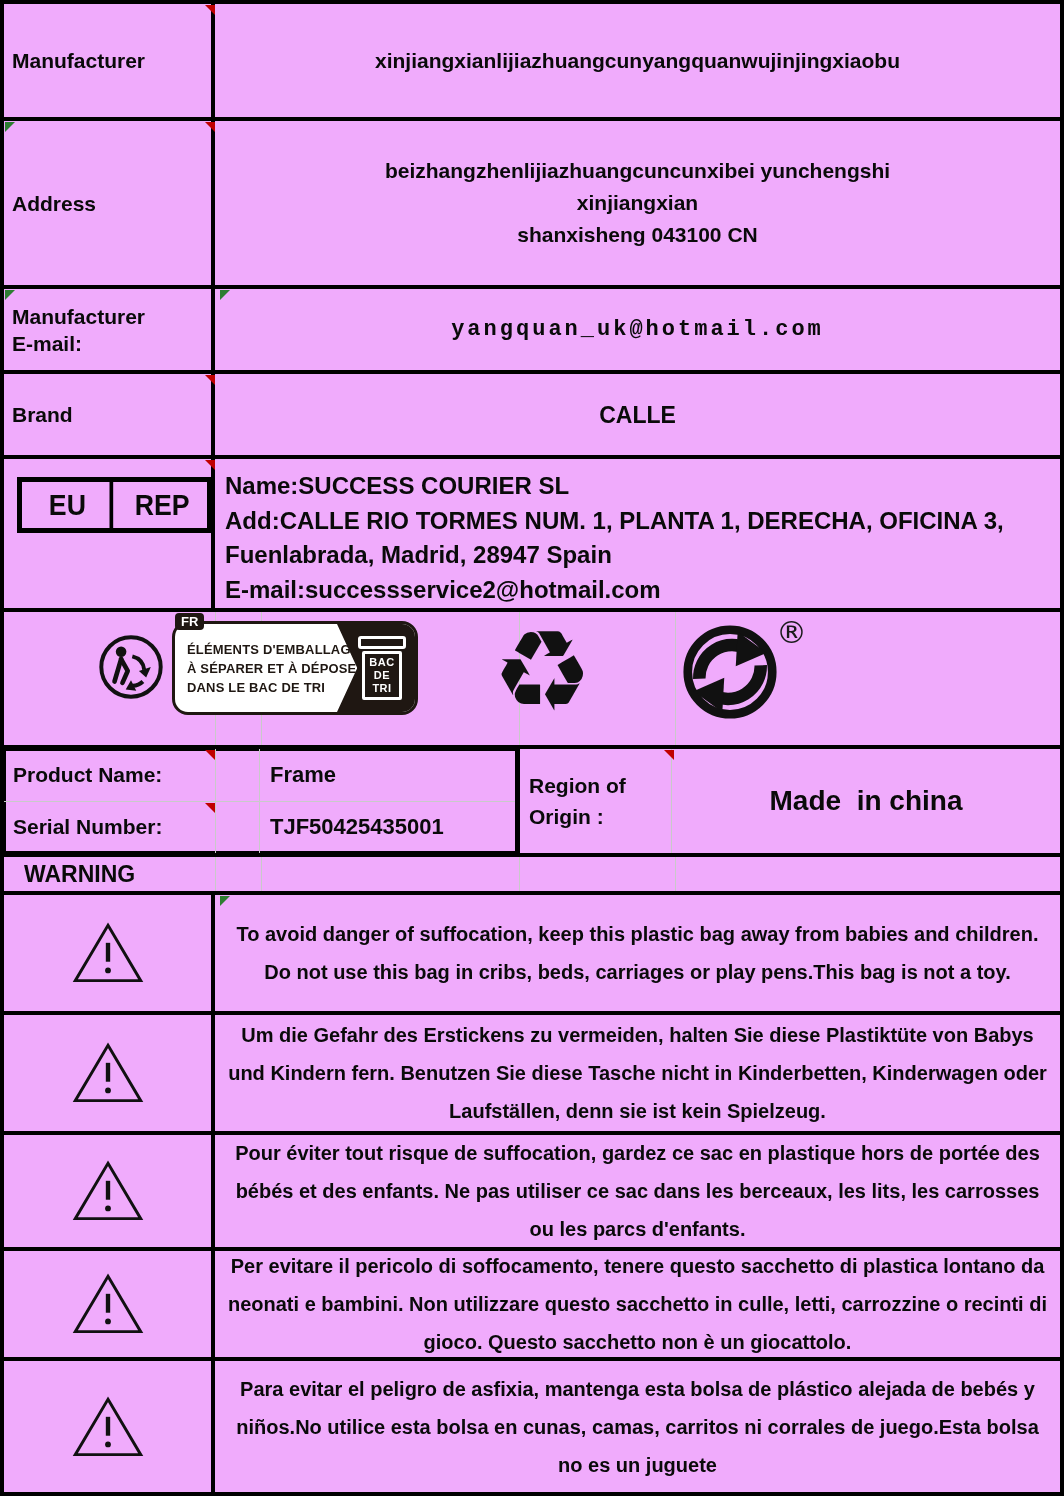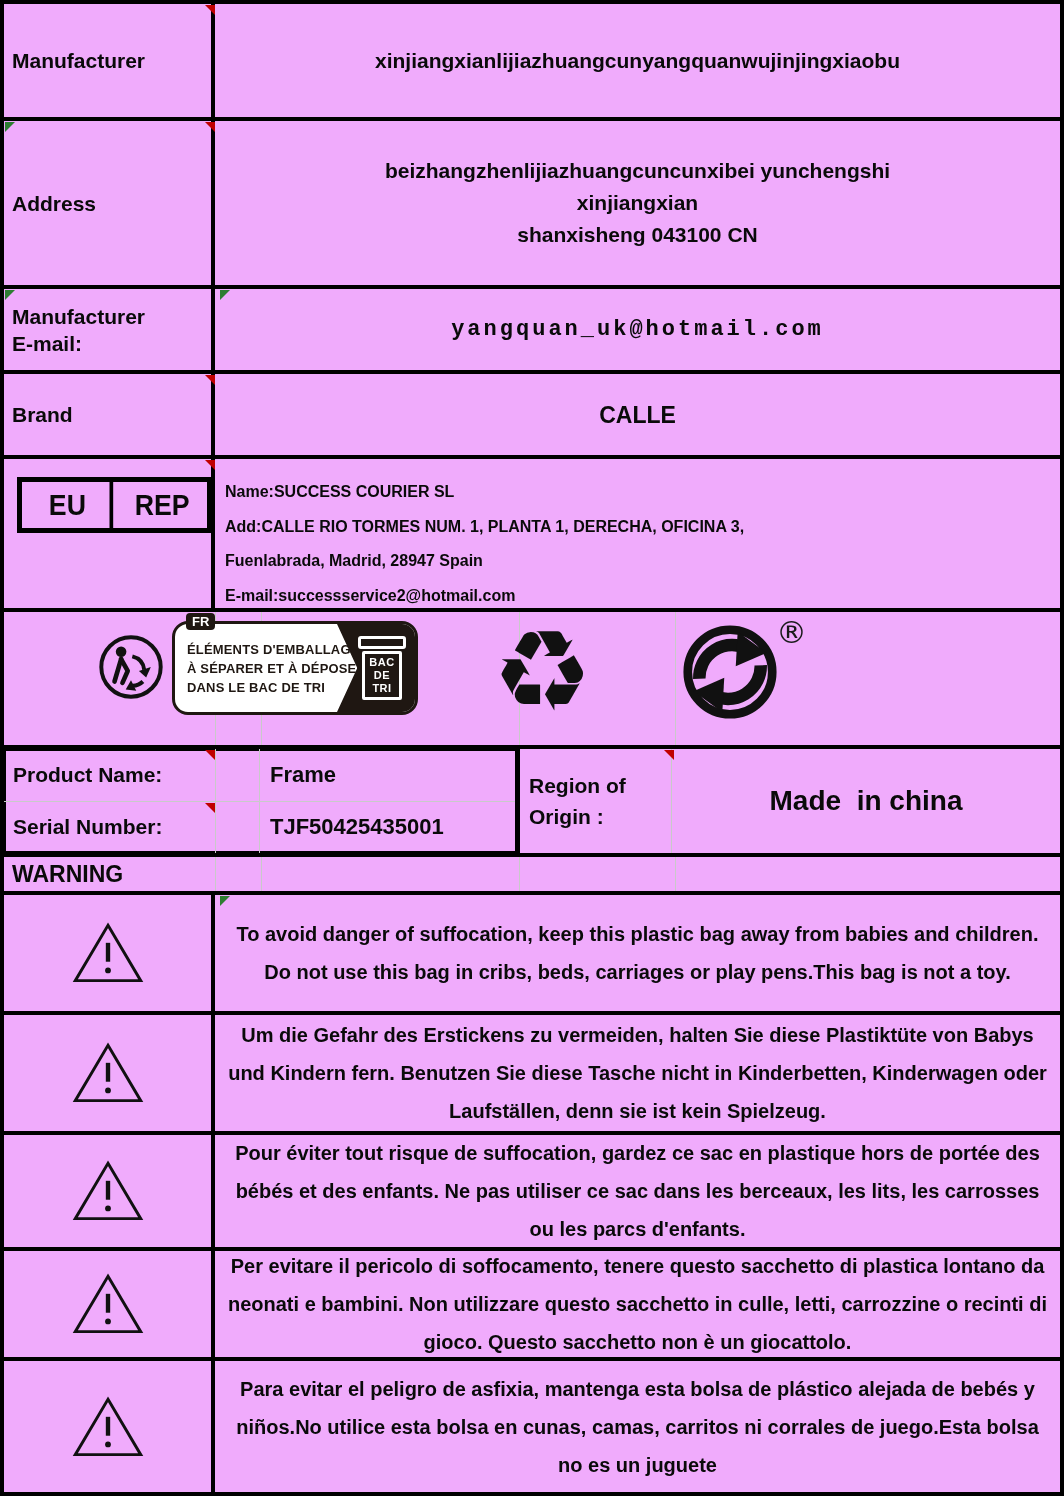--- a/index.html
+++ b/index.html
@@ -17,48 +17,48 @@
   .row.last{border-bottom:none;}
   .lbl{width:211px;box-sizing:border-box;border-right:4px solid var(--border);display:flex;align-items:center;padding-left:8px;font-weight:bold;font-size:21px;white-space:pre-line;line-height:27px;}
   .val{flex:1;display:flex;flex-direction:column;align-items:center;justify-content:center;font-weight:bold;font-size:21px;text-align:center;line-height:32px;}
   .mono{font-family:"Liberation Mono","DejaVu Sans Mono",monospace;font-weight:600;font-size:22px;letter-spacing:3px;}
   .brand{font-size:23px;}
   
   .lbl-eurep{flex-direction:column;align-items:flex-start;justify-content:flex-start;padding:18px 0 0 13px;display:flex;}
   .eurep-box{display:flex;box-sizing:border-box;border:5px solid var(--border);width:195px;height:56px;}
   .eurep-cell{flex:1;display:flex;align-items:center;justify-content:center;font-weight:bold;font-size:29px;letter-spacing:0px;transform:scaleX(.92);}
   .eurep-cell.first{border-right:4px solid var(--border);}
-  .val.eurep-text{align-items:flex-start;text-align:left;justify-content:flex-start;padding:10px 6px 0 10px;font-size:16px;line-height:34.5px;margin-top:6px;}
+  .val.eurep-text{align-items:flex-start;text-align:left;justify-content:flex-start;padding:10px 6px 0 10px;font-size:24px;line-height:34.5px;}
   
   .icons-cell{flex:1;position:relative;}
   .gridv{position:absolute;top:0;bottom:0;width:1px;background:var(--grid);}
   .triman{position:absolute;left:94px;top:22px;}
   .fr-badge{position:absolute;left:168px;top:9px;width:246px;height:94px;box-sizing:border-box;border:3px solid var(--dark);border-radius:16px;overflow:hidden;display:flex;background:#fff;}
-  .fr-tag{position:absolute;left:182px;top:1px;background:var(--dark);color:#fff;font-weight:bold;font-size:13px;padding:1px 6px;border-radius:4px;z-index:3;}
+  .fr-tag{position:absolute;left:171px;top:1px;background:var(--dark);color:#fff;font-weight:bold;font-size:13px;padding:1px 6px;border-radius:4px;z-index:3;}
   .fr-textbox{width:162px;display:flex;flex-direction:column;justify-content:center;padding-left:12px;box-sizing:border-box;}
   .fr-line{font-weight:bold;font-size:13.5px;line-height:19px;color:var(--dark);transform:scaleX(.96);transform-origin:left;white-space:nowrap;letter-spacing:0.2px;}
   .fr-dark{flex:1;background:var(--dark);clip-path:polygon(0 0,100% 0,100% 100%,0 100%,26% 50%);display:flex;align-items:center;justify-content:flex-end;padding-right:9px;}
   .bin{display:flex;flex-direction:column;align-items:center;}
   .bin-lid{width:42px;height:7px;border:3px solid #fff;border-radius:3px;margin-bottom:2px;}
   .bin-body{width:30px;border:3px solid #fff;border-radius:2px;padding:2px 2px;text-align:center;}
   .bin-line{color:#fff;font-weight:bold;font-size:11px;line-height:13px;letter-spacing:0.5px;}
   .recycle{position:absolute;left:488px;top:-9px;font-family:"DejaVu Sans",sans-serif;font-size:112px;line-height:137px;color:#111;}
   .greenpoint{position:absolute;left:678px;top:12px;}
   .rmark{position:absolute;left:772px;top:2px;font-size:31px;font-weight:400;color:#1a1a1a;font-family:"DejaVu Sans",sans-serif;}
   
   .product-box{width:516px;box-sizing:border-box;border-right:5px solid var(--border);display:flex;flex-direction:column;box-shadow:inset 0 2px 0 0 var(--border), inset 0 -2px 0 0 var(--border), inset 2px 0 0 0 var(--border);}
   .p-row{flex:1;display:flex;align-items:center;}
   .p-row.first{border-bottom:1px solid var(--grid);}
   .p-label{width:212px;box-sizing:border-box;border-right:1px solid var(--grid);padding-left:9px;font-weight:bold;font-size:21px;align-self:stretch;display:flex;align-items:center;}
   .p-gap{width:44px;align-self:stretch;box-sizing:border-box;border-right:1px solid var(--grid);}
   .p-val{flex:1;padding-left:10px;font-weight:bold;font-size:22px;}
   .region-cell{width:152px;box-sizing:border-box;border-right:1px solid var(--grid);display:flex;align-items:center;padding-left:9px;font-weight:bold;font-size:21px;line-height:31px;}
   .origin-cell{flex:1;display:flex;align-items:center;justify-content:center;font-weight:bold;font-size:28px;white-space:pre-wrap;}
   
-  .warn-header-cell{flex:1;display:flex;align-items:center;padding-left:8px;font-weight:bold;font-size:23px;position:relative;}
+  .warn-header-cell{flex:1;display:flex;align-items:center;padding-left:20px;font-weight:bold;font-size:23px;position:relative;}
   .wlbl{width:211px;box-sizing:border-box;border-right:4px solid var(--border);display:flex;align-items:center;justify-content:center;}
   .wtxt{flex:1;display:flex;align-items:center;justify-content:center;text-align:center;font-weight:bold;font-size:20px;line-height:38px;padding:0 10px;}
   
   .mark{position:absolute;width:0;height:0;z-index:5;}
   .mark-red{border-top:10px solid var(--red);border-left:10px solid transparent;}
   .mark-green{border-top:10px solid var(--green);border-right:10px solid transparent;}
 </style>
 </head>
 <body>
 

